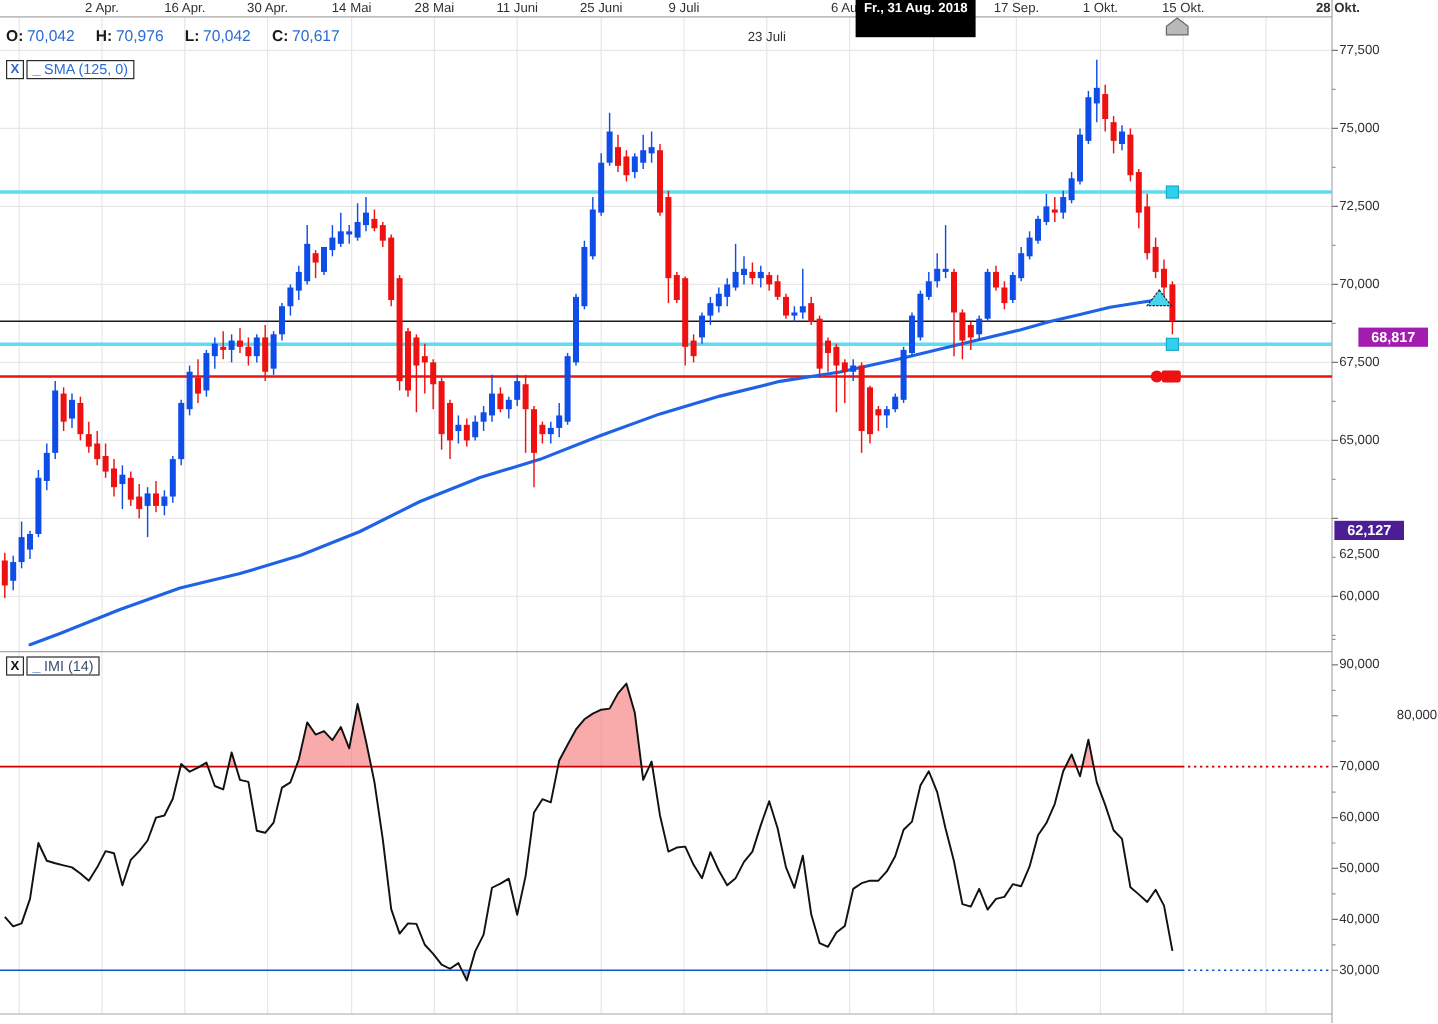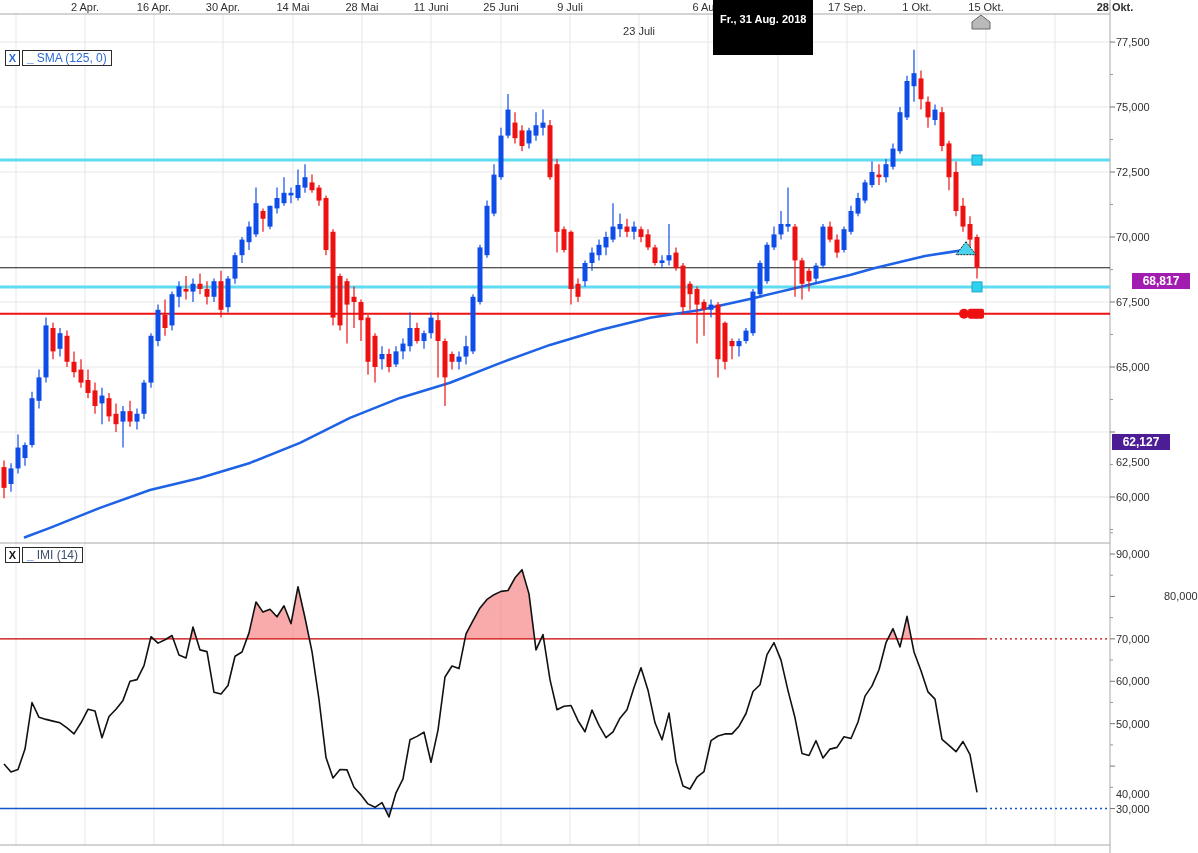--- a/index.html
+++ b/index.html
@@ -3,21 +3,21 @@
 <meta charset="utf-8">
 <style>
   html,body{margin:0;padding:0;background:#fff;}
   .screen{position:relative;width:1198px;height:853px;background:#ffffff;overflow:hidden;
           font-family:"Liberation Sans",sans-serif;}
   #chart-svg{position:absolute;left:0;top:0;}
   .date-label{position:absolute;top:0px;height:14px;line-height:14px;font-size:11px;color:#303030;
               transform:translateX(-50%);white-space:nowrap;}
   .y-label{position:absolute;left:1116px;font-size:11px;color:#303030;line-height:12px;white-space:nowrap;}
   .tooltip{position:absolute;top:0px;height:31px;line-height:15px;background:#000;color:#fff;
-           font-size:11px;font-weight:bold;padding:12px 7px;white-space:nowrap;z-index:6;}
+           font-size:11px;font-weight:bold;padding:0 7px;white-space:nowrap;z-index:6;}
   .ohlc{position:absolute;left:5px;top:22px;font-size:13px;z-index:5;white-space:nowrap;}
   .ohlc b{color:#1a1a1a;font-weight:700;margin-right:3px;}
   .ohlc span.val{color:#2a6bd4;margin-right:14px;}
   .ind-box{position:absolute;display:flex;align-items:stretch;z-index:5;font-size:12px;height:16px;}
   .ind-btn{width:15px;border:1px solid #2b2b2b;background:#fff;display:flex;align-items:center;
            justify-content:center;font-weight:bold;font-size:11px;margin-right:2px;cursor:pointer;box-sizing:border-box;}
   .ind-label{border:1px solid #2b2b2b;background:#fff;padding:0 4px;display:flex;align-items:center;box-sizing:border-box;}
   .badge{position:absolute;left:1112px;width:58px;height:16px;line-height:16px;color:#fff;
          font-size:12px;font-weight:bold;text-align:center;z-index:5;}
 </style>
@@ -420,20 +420,26 @@
       <div class="date-label" style="left: 708px;">6 Aug.</div>
       <div class="date-label" style="left: 778px;">20 Aug.</div>
       <div class="date-label" style="left: 847px;">17 Sep.</div>
       <div class="date-label" style="left: 917px;">1 Okt.</div>
       <div class="date-label" style="left: 986px;">15 Okt.</div>
       <div class="date-label" style="left: 1115px; font-weight: bold;">28 Okt.</div>
     </div>
 
   <div class="tooltip" id="date-tooltip" style="left: 713px;">Fr., 31 Aug. 2018</div>
 
+  <div class="ohlc">
+    <b>O:</b><span class="val">70,042</span>
+    <b>H:</b><span class="val">70,976</span>
+    <b>L:</b><span class="val">70,042</span>
+    <b>C:</b><span class="val">70,617</span>
+  </div>
 
   <div class="ind-box" style="left:5px;top:50px;">
     <div class="ind-btn" id="sma-x" style="color: rgb(42, 107, 212);">X</div>
     <div class="ind-label">
       <span id="sma-min" style="font-weight: bold; margin-right: 3px; color: rgb(42, 107, 212);">_</span>
       <span id="sma-text" style="color: rgb(42, 107, 212);">SMA (125, 0)</span>
     </div>
   </div>
 
   <div class="ind-box" style="left:5px;top:547px;">
@@ -453,20 +459,20 @@
       <div class="y-label" style="top: 360.987px;">65,000</div>
       <div class="y-label" style="top: 425.985px; margin-top: 30px;">62,500</div>
       <div class="y-label" style="top: 490.982px;">60,000</div>
     </div>
   <div id="y-labels-sub">
       <div class="y-label" style="top: 548.028px;">90,000</div>
       <div class="y-label" style="top: 590.444px; padding-left: 48px;">80,000</div>
       <div class="y-label" style="top: 632.86px;">70,000</div>
       <div class="y-label" style="top: 675.275px;">60,000</div>
       <div class="y-label" style="top: 717.691px;">50,000</div>
-      <div class="y-label" style="top: 760.107px; margin-top: 28px;">40,000</div>
+      <div class="y-label" style="top: 760.107px;">40,000</div>
       <div class="y-label" style="top: 802.522px;">30,000</div>
     </div>
 
   <div class="badge" id="badge-last" style="top: 273px; background: #a21caf; margin-left: 20px;">68,817</div>
   <div class="badge" id="badge-alert" style="top: 433.682px; background: #4c1d95;">62,127</div>
 
 </div>
 
 </body></html>

